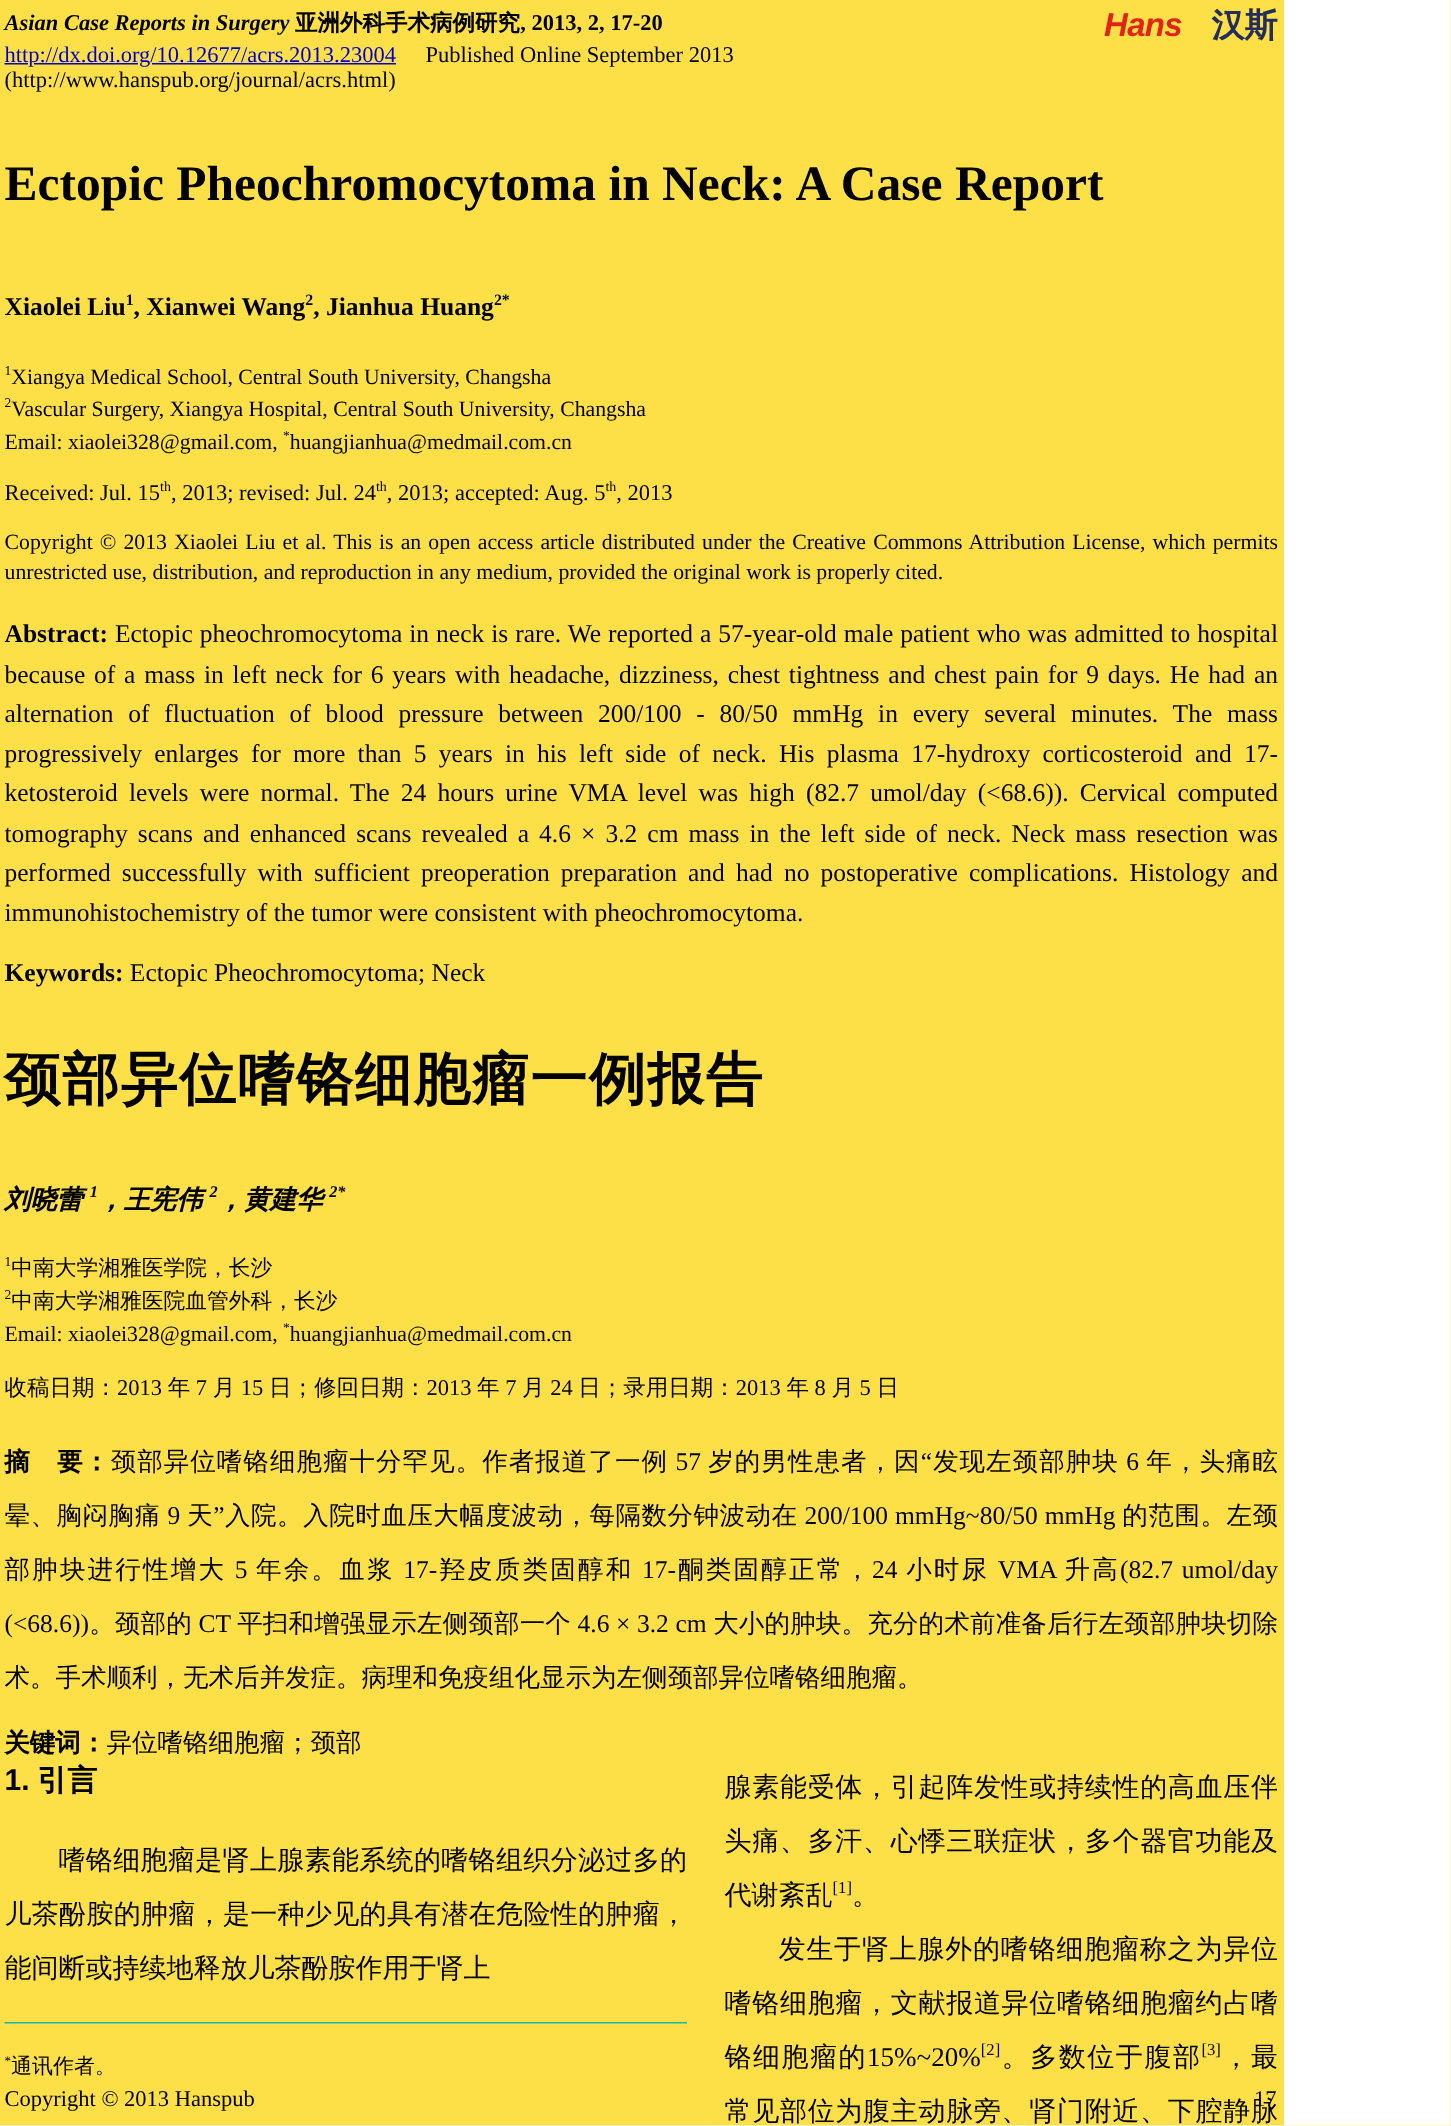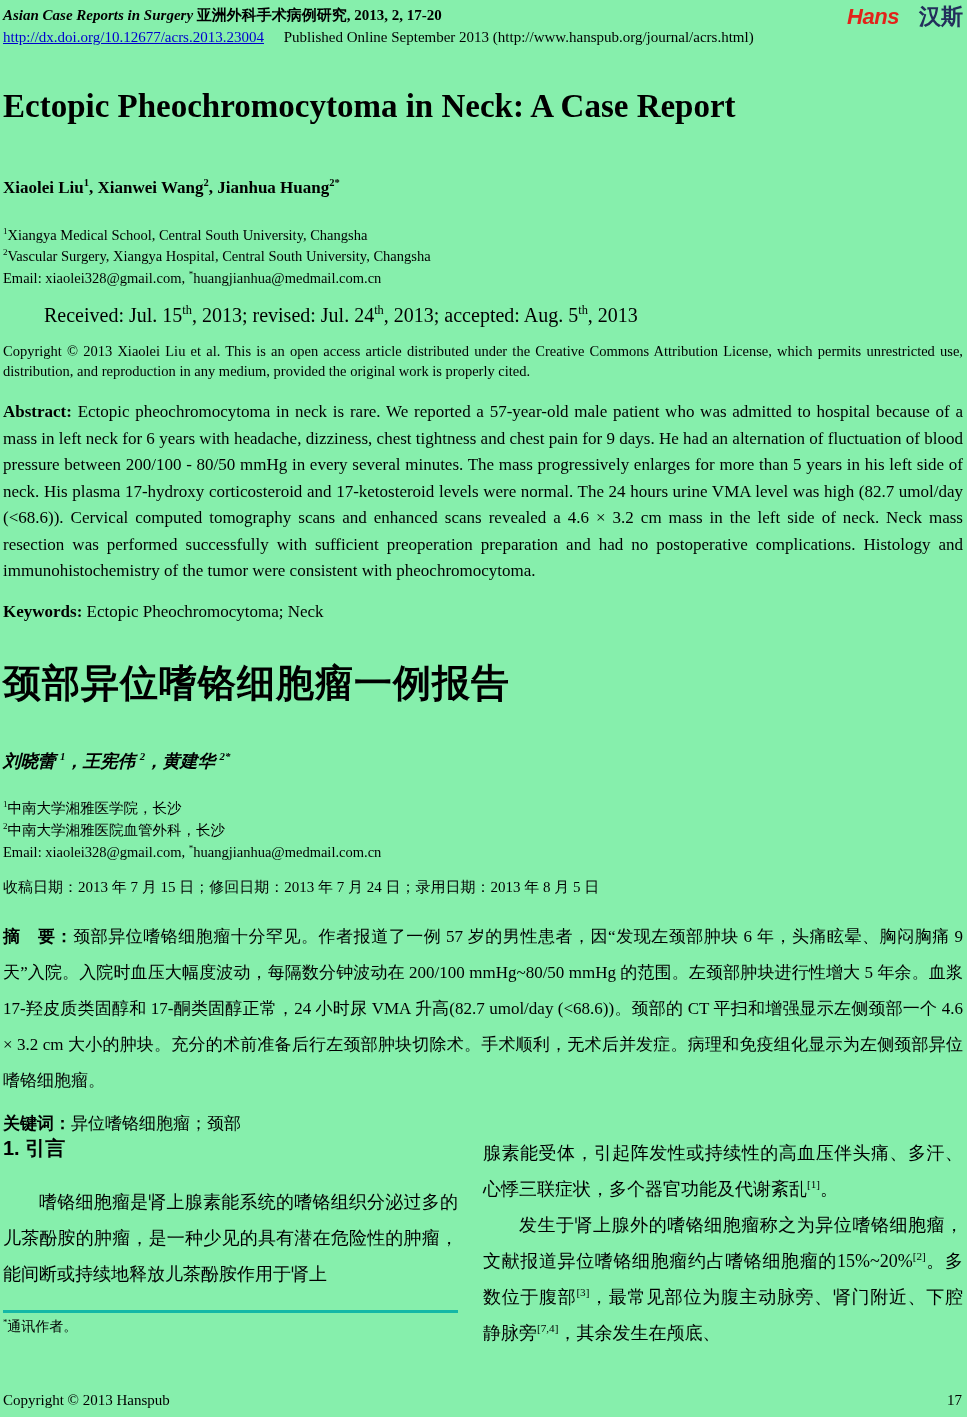--- a/index.html
+++ b/index.html
@@ -1,55 +1,55 @@
 <!DOCTYPE html>
 <html><head>
 <meta charset="utf-8">
 <style>
   html,body{margin:0;padding:0;background:#fff;}
   .page{
-    width:967px;height:1417px;position:relative;box-sizing:border-box;
-    background:#86efac;color:#000;overflow:hidden;
+    width:856px;height:1417px;position:relative;box-sizing:border-box;
+    background:#fde047;color:#000;overflow:hidden;
     padding:6px 4px 0 3px;
     font-family:"Liberation Serif","DejaVu Serif",serif;
   }
   sup{font-size:62%;line-height:0;vertical-align:super;}
   
   .hdr{display:flex;justify-content:space-between;align-items:flex-start;}
   .hdr-line1{font-size:15px;font-weight:bold;}
   .j-en{font-style:italic;}
   .hdr-line2{font-size:15px;margin-top:4px;}
   .doi{color:#0000cd;text-decoration:underline;margin-right:16px;cursor:pointer;}
   .logo{font-family:"Liberation Sans","DejaVu Sans",sans-serif;font-weight:bold;font-size:22px;white-space:nowrap;line-height:1;}
   .logo-hans{color:#e2231a;font-style:italic;letter-spacing:-.5px;}
   .logo-cn{color:#232e5c;margin-left:14px;}
   
   .title-en{font-size:33px;font-weight:bold;margin:42px 0 0 0;line-height:1.15;}
   .authors-en{margin-top:52px;font-size:17px;font-weight:bold;}
   .affil{margin-top:27px;font-size:14.5px;line-height:21.5px;}
-  .received{margin-top:15px;font-size:20px;margin-left:41px;}
+  .received{margin-top:15px;font-size:15px;}
   .copyright-note{margin:15px 0 0;font-size:14.5px;line-height:19.5px;text-align:justify;}
   .abstract-en{margin:18px 0 0;font-size:17px;line-height:26.5px;text-align:justify;}
   .kw-en{margin:17px 0 0;font-size:17px;}
   
   .heiti{font-family:Liberation Sans, sans-serif;font-weight:bold;}
   .title-cn{font-size:38px;margin:38px 0 0;line-height:1.25;letter-spacing:1px;}
   .authors-cn{margin-top:42px;font-size:17.5px;font-weight:bold;font-style:italic;}
   .affil-cn{margin-top:24px;font-size:14.5px;line-height:22px;}
   .received-cn{margin-top:15px;font-size:15px;}
   .abstract-cn{margin:22px 0 0;font-size:17px;line-height:36px;text-align:justify;}
   .kw-cn{margin:13px 0 0;font-size:17px;}
   
   .columns{display:flex;gap:25px;}
   .col-left{width:455px;flex:0 0 455px;}
   .col-right{flex:1;}
   .sec-heading{font-size:20px;margin:0 0 22px 0;}
   .col p{margin:0;font-size:18px;line-height:36px;text-align:justify;}
   .indent{text-indent:2em;}
-  .footnote{margin-top:18px;border-top:3px solid #14b8a6;padding-top:5px;font-size:14px;}
+  .footnote{margin-top:18px;border-top:1px solid #14b8a6;padding-top:20px;font-size:14px;}
   
   .pg-footer{position:absolute;left:3px;right:5px;bottom:8px;display:flex;justify-content:space-between;font-size:15px;}
 </style>
 </head>
 <body>
 
 <div class="page">
 
   <div class="hdr">
     <div>

